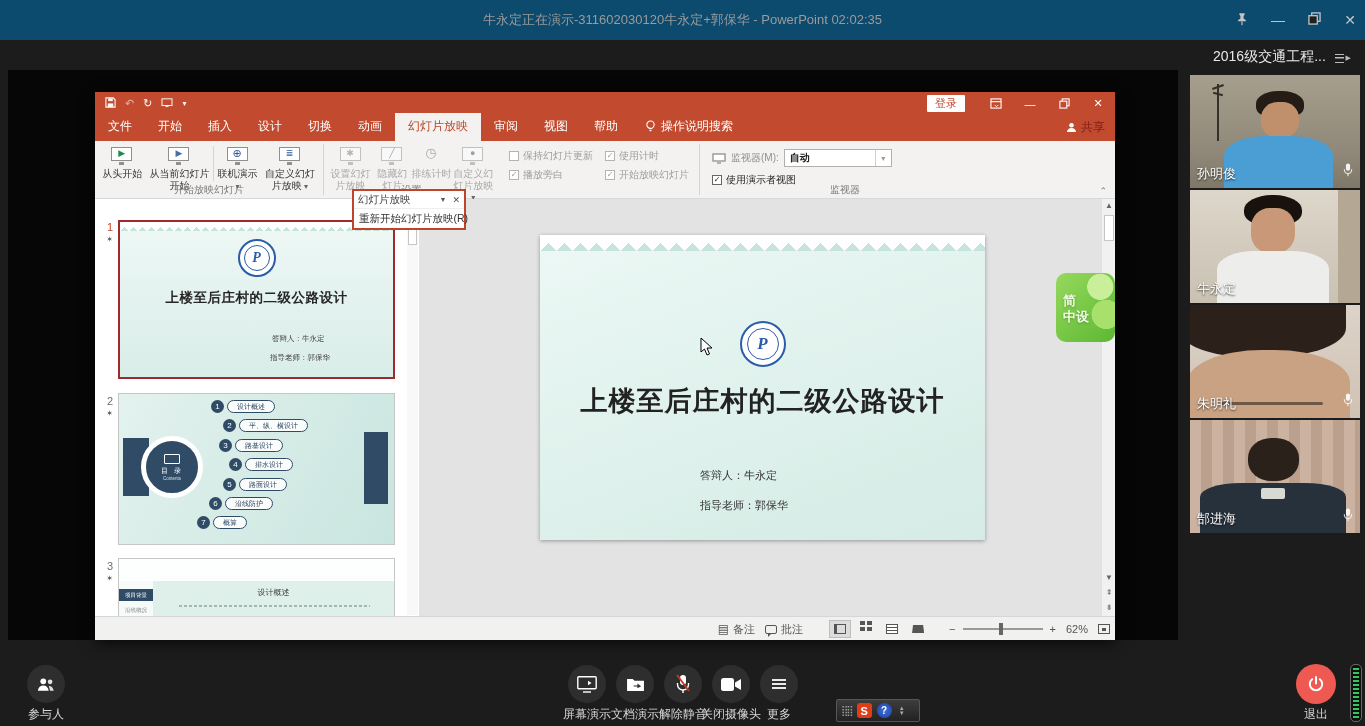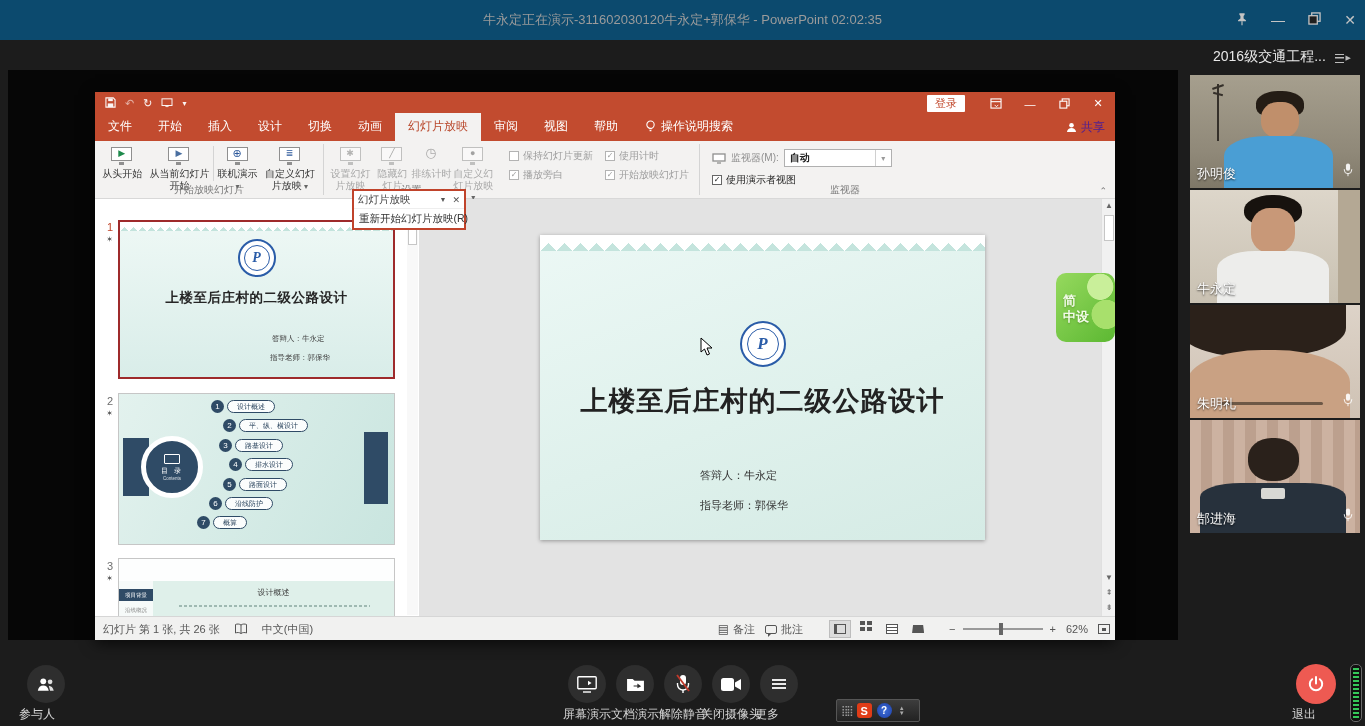--- a/index.html
+++ b/index.html
@@ -23,21 +23,21 @@
 .qat .dim{opacity:.55}
 #ppt-title{position:absolute;left:0;right:0;top:5px;text-align:center;font-size:11px;color:#fff;pointer-events:none}
 #ppt-tb-right{position:absolute;right:0;top:0;height:23px;display:flex;align-items:center;gap:0}
 .login-pill{background:#fff;color:#c24b2f;font-size:11px;padding:1px 8px;margin-right:14px;border-radius:1px}
 .tbtn{width:34px;height:23px;display:flex;align-items:center;justify-content:center;color:#fff;font-size:11px}
 
 #ppt-tabs{position:absolute;left:0;top:23px;width:100%;height:26px;background:#c24b2f;display:flex;align-items:flex-end;color:#fff}
 .rtab{padding:5px 13px 6px;font-size:12px;white-space:nowrap}
 .rtab.active{background:#f3f2f1;color:#b9472b}
 .search-box{display:flex;align-items:center;gap:5px;margin-left:14px;padding-bottom:6px;font-size:12px}
-#share-btn{position:absolute;right:10px;top:27px;display:flex;align-items:center;gap:4px;color:#4c1d95;font-size:12px}
+#share-btn{position:absolute;right:10px;top:27px;display:flex;align-items:center;gap:4px;color:#7f1d1d;font-size:12px}
 
 
 #ribbon{position:absolute;left:0;top:49px;width:100%;height:58px;background:#f3f2f1;border-bottom:1px solid #d8d8d8;display:flex}
 .rgroup{position:relative;height:100%;display:flex;padding:2px 4px 14px}
 .rgroup .glabel{position:absolute;left:0;right:0;bottom:1px;text-align:center;font-size:10px;color:#7a7a7a}
 .gsep{width:1px;background:#d4d4d4;margin:3px 0}
 .rbtn{width:52px;text-align:center;font-size:10px;line-height:1.15;color:#333;padding-top:2px}
 .rbtn.dis{color:#a8a8a8}
 .rbtn.dis .ric{opacity:.5;filter:grayscale(1)}
 .ric{width:24px;height:20px;margin:1px auto 2px;position:relative}
@@ -181,21 +181,21 @@
 .t-e .lamp{left:46%;top:6%;width:7px;height:9px;background:#e9da7e;border-radius:50%}
 .t-e .hair{left:28%;top:38%;width:42%;height:24%;background:#2e241d;border-radius:48% 48% 0 0}
 .t-e .face{left:31%;top:52%;width:36%;height:48%;background:#c59a7c;border-radius:44% 44% 0 0}
 .t-e .glasses{left:34%;top:74%;width:30%;height:3px;background:#3a3a3a}
 .t-e .sh{left:0;top:84%;width:20%;height:16%;background:#6e6a60}
 .t-e .sh2{right:0;top:86%;width:16%;height:14%;background:#6e6a60}
 
 
 #bottombar{position:absolute;left:0;top:660px;width:1365px;height:66px;background:#1c1c1c}
 .cbtn{position:absolute;width:38px;height:38px;border-radius:50%;background:#2e2e2e;display:flex;align-items:center;justify-content:center}
-.clabel{position:absolute;top:46px;color:#d6d6d6;font-size:12px;white-space:nowrap}
+.clabel{position:absolute;top:46px;color:#d6d6d6;font-size:12px;text-align:center;white-space:nowrap}
 #exit-btn{background:#ee5a52}
 #sogou{position:absolute;left:836px;top:39px;width:84px;height:23px;background:linear-gradient(#3d3d3d,#222);border:1px solid #565656;border-radius:2px;display:flex;align-items:center;gap:5px;padding:0 4px}
 #sogou .grid{color:#9a9a9a;font-size:10px;letter-spacing:-2px}
 #sogou .sbadge{width:15px;height:15px;background:#e03c17;border-radius:3px;color:#fff;font-weight:bold;font-size:11px;display:flex;align-items:center;justify-content:center}
 #sogou .qbadge{width:15px;height:15px;background:radial-gradient(#3f6fd8,#1d3fa8);border-radius:50%;color:#fff;font-weight:bold;font-size:10px;display:flex;align-items:center;justify-content:center}
 #sogou .arr{display:flex;flex-direction:column;line-height:5px;font-size:6px;color:#aaa;margin-left:2px}
 #meter{position:absolute;left:1350px;top:4px;width:12px;height:58px;border:1px solid #6a6a6a;border-radius:5px;background:#101010;overflow:hidden}
 #meter .bars{position:absolute;left:2px;right:2px;top:3px;bottom:3px;background:repeating-linear-gradient(to top,#35c759 0 2px,transparent 2px 4px)}
 </style>
 </head>
@@ -505,28 +505,20 @@
         <span class="a" style="bottom:4px">⇟</span>
       </div>
     </div>
 
     <div id="watermark">
       <div class="wm">简
 中设</div>
     </div>
 
     <div id="ppt-status">
-      <div class="status-left">
-        <span>幻灯片 第 1 张, 共 26 张</span>
-        <svg width="14" height="12" viewBox="0 0 14 12">
-            <path d="M7 2C5.5.8 3 .8 1.5 1.5V10C3 9.3 5.5 9.3 7 10.5 8.5 9.3 11 9.3 12.5 10V1.5C11 .8 8.5.8 7 2z" fill="none" stroke="#555"></path>
-            <line x1="7" y1="2" x2="7" y2="10.5" stroke="#555"></line>
-          </svg>
-        <span>中文(中国)</span>
-      </div>
       <div class="status-right">
         <span class="sr-item">
             <span style="font-size:12px">▤</span>
             <span>备注</span>
           </span>
         <span class="sr-item">
             <span class="bubble"></span>
             <span>批注</span>
           </span>
         <span class="views">

